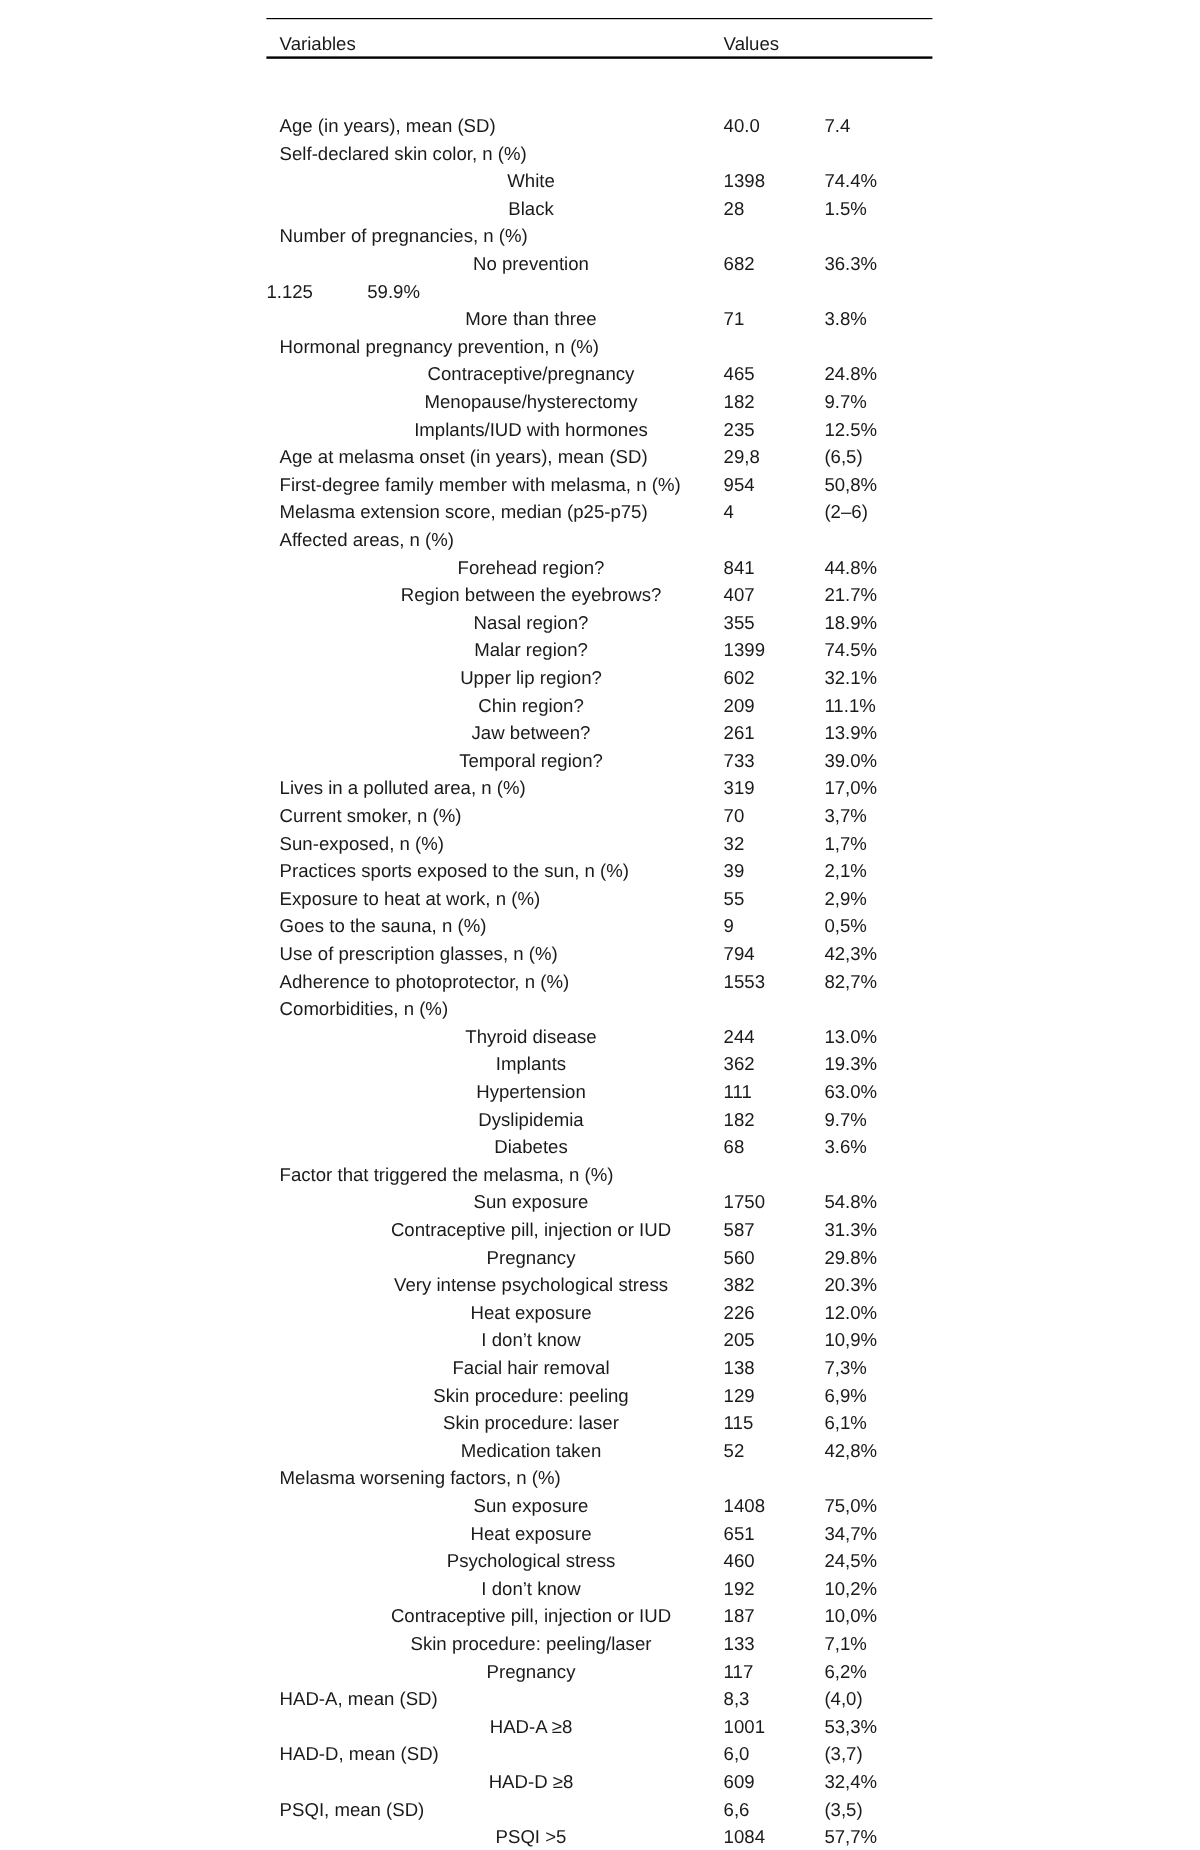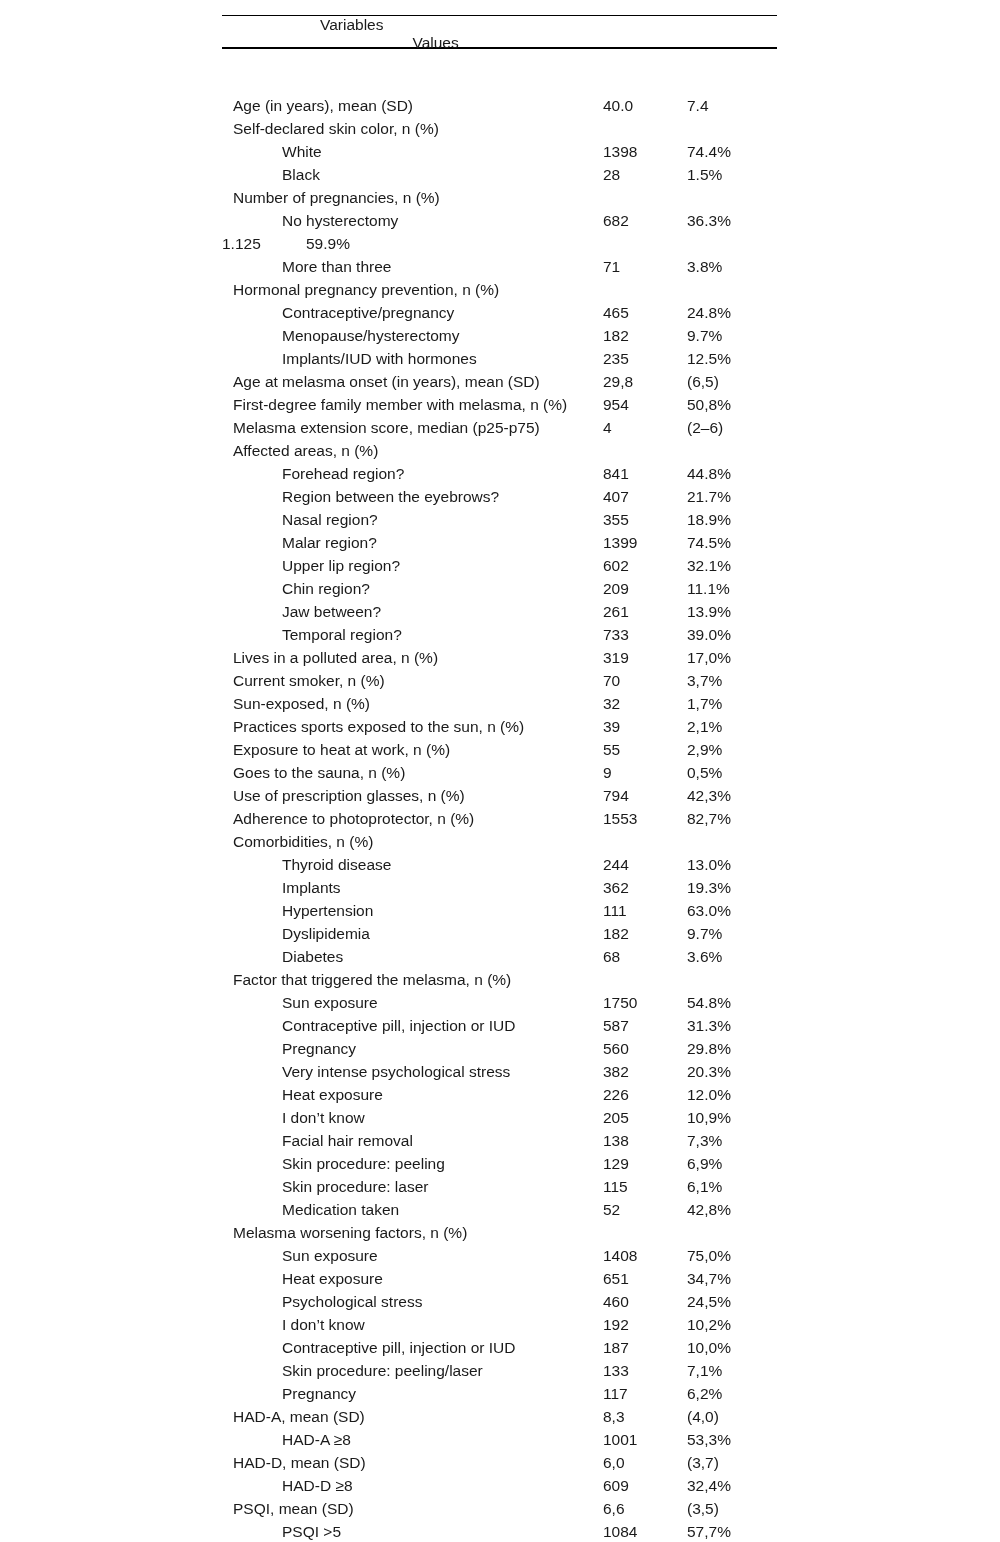--- a/index.html
+++ b/index.html
@@ -14,32 +14,31 @@
     .table-wrap {
       position: absolute;
       left: 222px;
       top: 15px;
       width: 555px;
     }
     .top-rule { border-top: 1px solid #000; height: 0; }
     .header-row {
       display: flex;
       height: 31px;
-      align-items: center;
+      align-items: flex-end;
       border-bottom: 2px solid #000;
-      flex-direction: column;
     }
     .row {
       display: flex;
       height: 23px;
       align-items: center;
     }
     .body-rows { padding-top: 1px; padding-bottom: 4px; border-bottom: 1px solid #000; margin-top: 44px; }
     .c-var { width: 381px; padding-left: 11px; box-sizing: border-box; white-space: nowrap; }
-    .row.indent .c-var { padding-left: 60px; }
+    .row.indent .c-var { padding-left: 60px; text-align: center; }
     .c-v1 { width: 84px; white-space: nowrap; }
     .c-v2 { width: 90px; white-space: nowrap; }
     .header-row .c-v1 { width: 174px; }
   </style>
 </head>
 <body>
 
 <div class="table-wrap">
   <div class="top-rule"></div>
   <div class="header-row">
@@ -66,21 +65,21 @@
         <div class="c-var">Black</div>
         <div class="c-v1">28</div>
         <div class="c-v2">1.5%</div>
       </div>
       <div class="row">
         <div class="c-var">Number of pregnancies, n (%)</div>
         <div class="c-v1"></div>
         <div class="c-v2"></div>
       </div>
       <div class="row indent">
-        <div class="c-var">No hysterectomy</div>
+        <div class="c-var">No prevention</div>
         <div class="c-v1">682</div>
         <div class="c-v2">36.3%</div>
       </div>
       <div class="row indent">
         <div class="c-v1">1.125</div>
         <div class="c-v2">59.9%</div>
       </div>
       <div class="row indent">
         <div class="c-var">More than three</div>
         <div class="c-v1">71</div>

